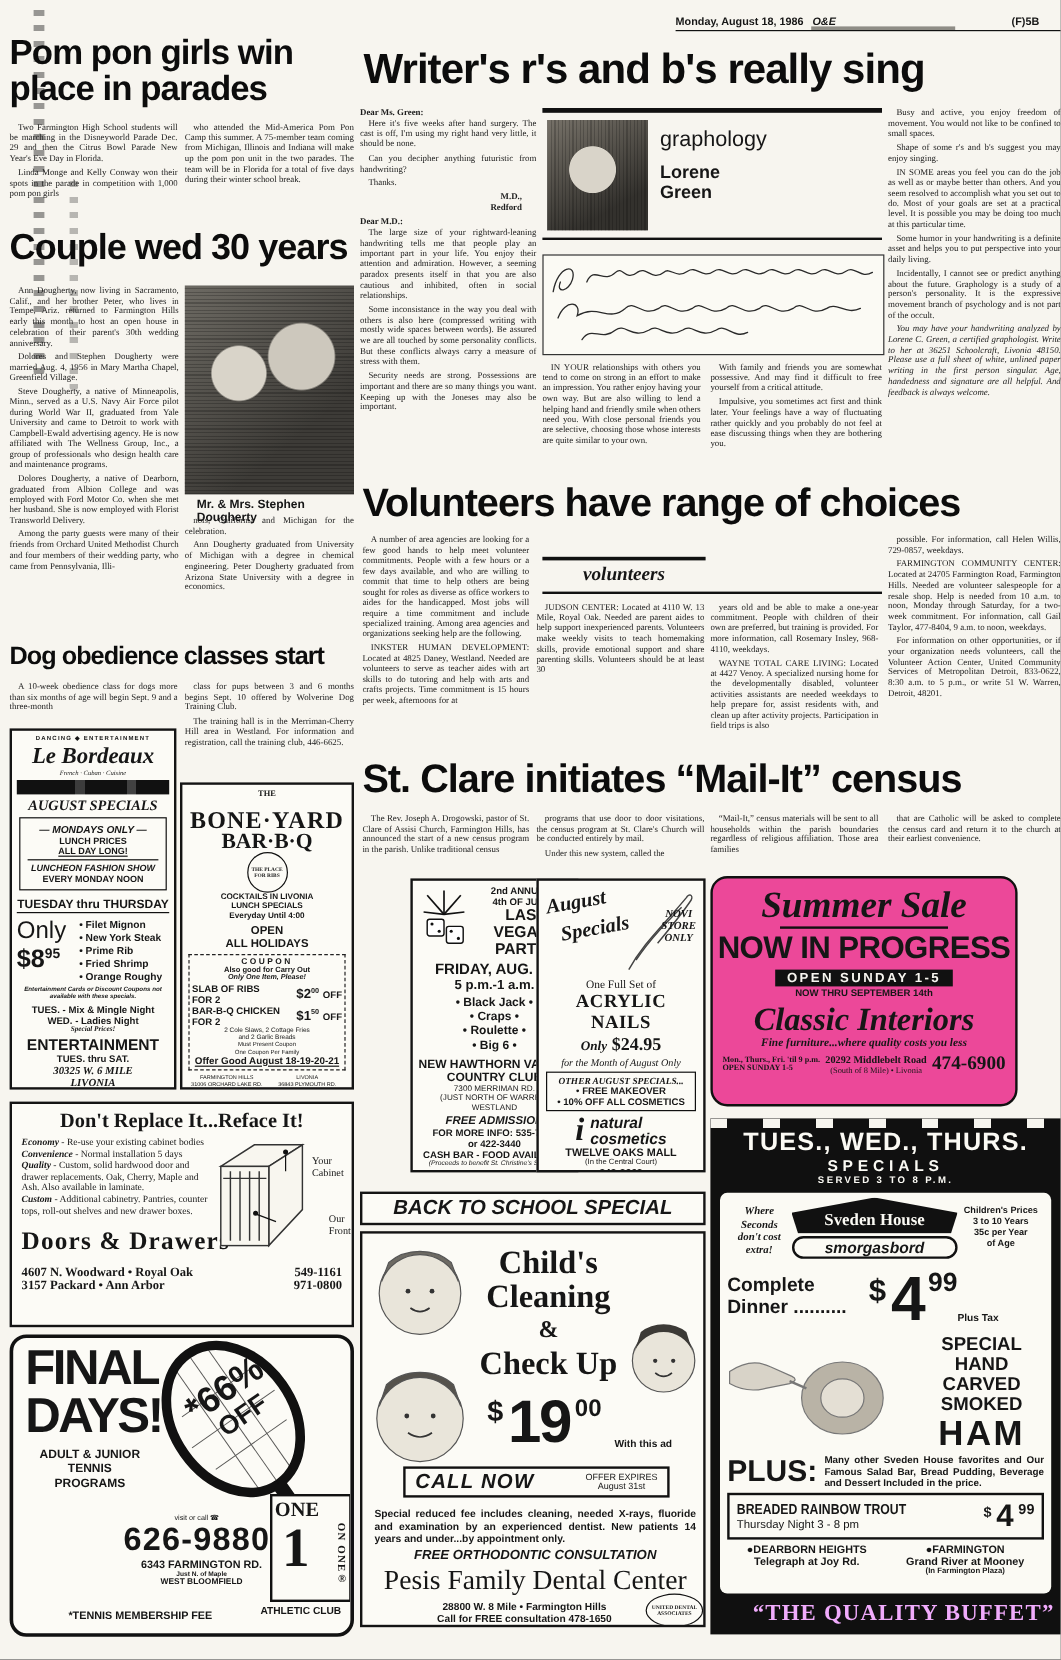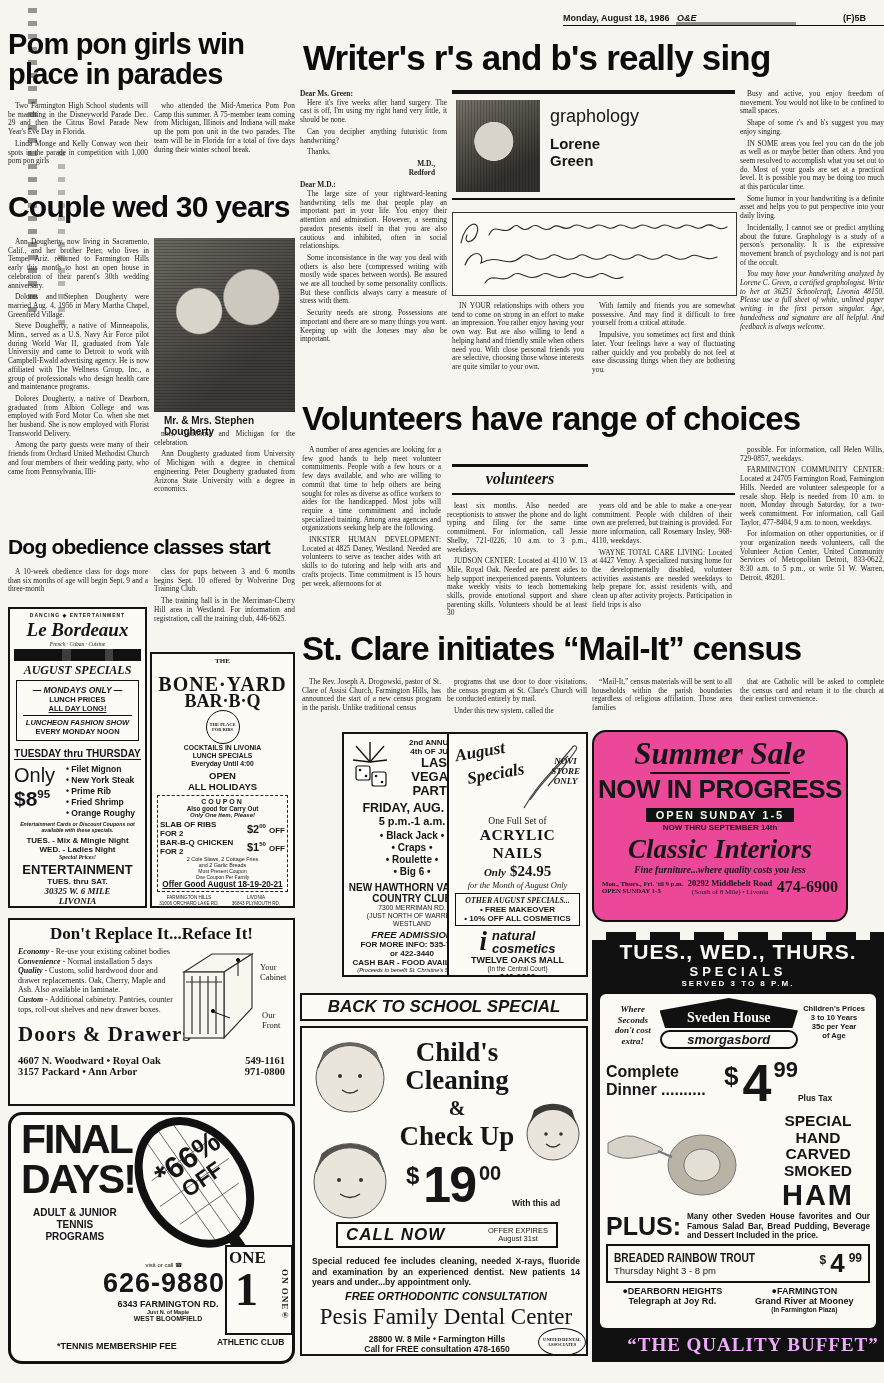--- a/index.html
+++ b/index.html
@@ -158,21 +158,20 @@
   <section>
     <div class="abs hl" style="left:302px;top:402px;font-size:33px;">Volunteers have range of choices</div>
     <div class="abs nbody" style="left:302px;top:446px;width:139px;height:186px;">
         <p>A number of area agencies are looking for a few good hands to help meet volunteer commitments. People with a few hours or a few days available, and who are willing to commit that time to help others are being sought for roles as diverse as office workers to aides for the handicapped. Most jobs will require a time commitment and include specialized training. Among area agencies and organizations seeking help are the following.</p>
         <p>INKSTER HUMAN DEVELOPMENT: Located at 4825 Daney, Westland. Needed are volunteers to serve as teacher aides with art skills to do tutoring and help with arts and crafts projects. Time commitment is 15 hours per week, afternoons for at</p>
       </div>
     <div class="abs rule" style="left:452px;top:464px;width:136px;height:3px;"></div>
     <div class="abs serif b i c" style="left:452px;top:470px;width:136px;font-size:16px;">volunteers</div>
     <div class="abs rule" style="left:452px;top:493px;width:283px;height:2px;"></div>
     <div class="abs nbody" style="left:447px;top:502px;width:140px;height:132px;">
-        <p>least six months. Also needed are receptionists to answer the phone and do light typing and filing for the same time commitment. For information, call Jessie Shelby, 721-0226, 10 a.m. to 3 p.m., weekdays.</p>
         <p>JUDSON CENTER: Located at 4110 W. 13 Mile, Royal Oak. Needed are parent aides to help support inexperienced parents. Volunteers make weekly visits to teach homemaking skills, provide emotional support and share parenting skills. Volunteers should be at least 30</p>
       </div>
     <div class="abs nbody" style="left:592px;top:502px;width:140px;height:132px;">
         <p>years old and be able to make a one-year commitment. People with children of their own are preferred, but training is provided. For more information, call Rosemary Insley, 968-4110, weekdays.</p>
         <p>WAYNE TOTAL CARE LIVING: Located at 4427 Venoy. A specialized nursing home for the developmentally disabled, volunteer activities assistants are needed weekdays to help prepare for, assist residents with, and clean up after activity projects. Participation in field trips is also</p>
       </div>
     <div class="abs nbody" style="left:740px;top:446px;width:144px;height:188px;">
         <p>possible. For information, call Helen Willis, 729-0857, weekdays.</p>
         <p>FARMINGTON COMMUNITY CENTER: Located at 24705 Farmington Road, Farmington Hills. Needed are volunteer salespeople for a resale shop. Help is needed from 10 a.m. to noon, Monday through Saturday, for a two-week commitment. For information, call Gail Taylor, 477-8404, 9 a.m. to noon, weekdays.</p>
         <p>For information on other opportunities, or if your organization needs volunteers, call the Volunteer Action Center, United Community Services of Metropolitan Detroit, 833-0622, 8:30 a.m. to 5 p.m., or write 51 W. Warren, Detroit, 48201.</p>
@@ -307,21 +306,21 @@
       </g>
       <g stroke="#111" stroke-width="1">
           <line x1="60" y1="30" x2="60" y2="16"></line>
           <circle cx="60" cy="14" r="1.6" fill="#111"></circle>
           <line x1="36" y1="66" x2="52" y2="72"></line>
           <circle cx="35" cy="65" r="1.6" fill="#111"></circle>
         </g>
     </svg>
     <div class="abs serif" style="left:248px;top:940px;"></div>
     <div class="abs serif" style="left:250px;top:42px;font-size:8.5px;">Your Cabinet</div>
-    <div class="abs serif" style="left:252px;top:90px;font-size:8.5px;">Our Front</div>
+    <div class="abs serif" style="left:264px;top:90px;font-size:8.5px;">Our Front</div>
     <div class="serif b" style="font-size:21px;margin-top:8px;letter-spacing:1px;">Doors &amp; Drawers</div>
     <div style="display:flex;justify-content:space-between;font-size:10.5px;font-weight:bold;margin-top:8px;">
       <span>4607 N. Woodward • Royal Oak</span>
       <span>549-1161</span>
     </div>
     <div style="display:flex;justify-content:space-between;font-size:10.5px;font-weight:bold;">
       <span>3157 Packard • Ann Arbor</span>
       <span>971-0800</span>
     </div>
   </aside>

